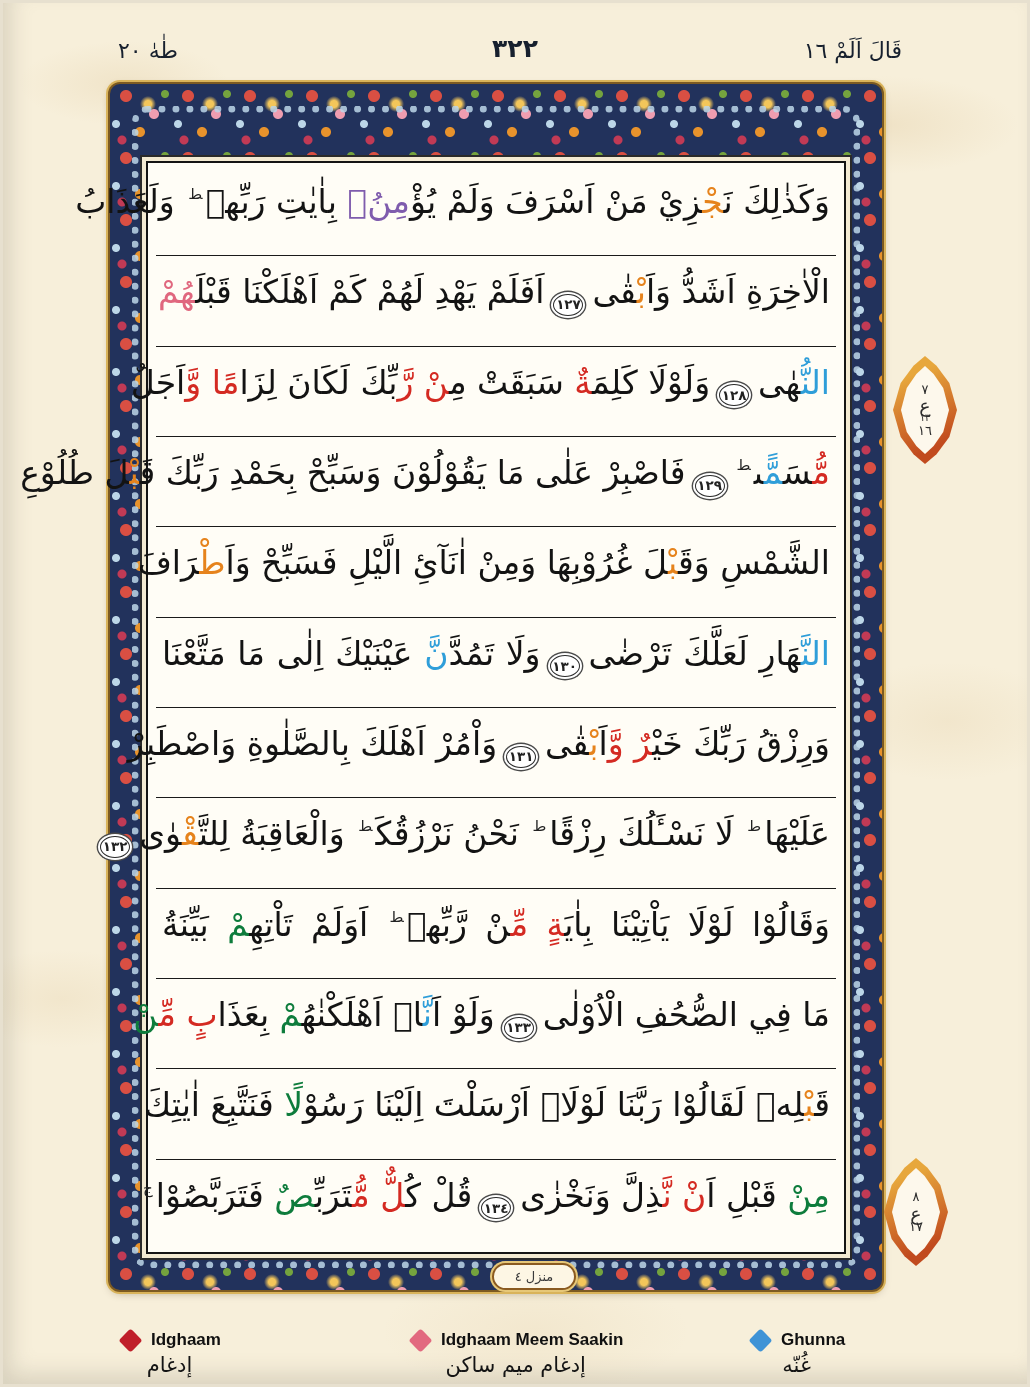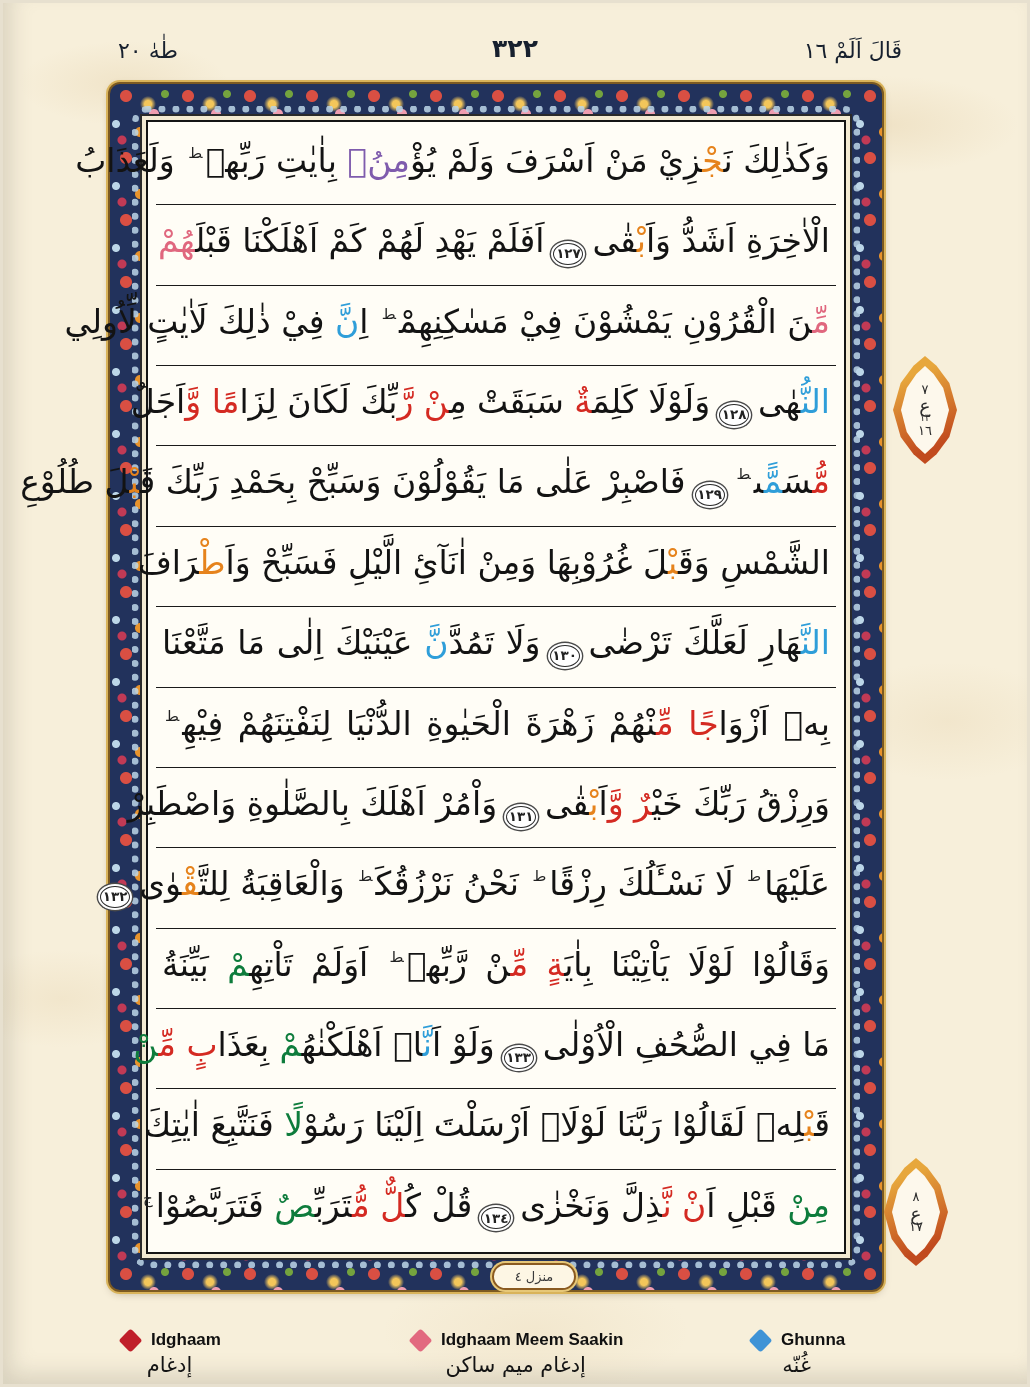--- a/index.html
+++ b/index.html
@@ -37,20 +37,21 @@
       #22325c;
     background-size:62px 62px;
     box-shadow:0 0 0 2px #7c5a22, 0 0 0 4px #d9b35a, 0 3px 8px rgba(60,40,10,.35);
   }
   .frame::before{ 
     content:"";position:absolute;inset:22px;border:7px dotted #bcd6e8;border-radius:16px;opacity:.85;pointer-events:none;
   }
   .inner{
     position:absolute;inset:36px;background:#fffdf6;border:2px solid #141414;
     box-shadow:0 0 0 4px #f3ead2, 0 0 0 6px #2a2a2a;
+    margin-top:41px;
   }
   .lines{position:absolute;inset:3px 8px;display:flex;flex-direction:column;}
   .line{
     flex:1 1 0;border-bottom:1.6px solid #1a1a1a;direction:rtl;unicode-bidi:embed;
     text-align:justify;text-align-last:justify;
     font-size:33px;line-height:72px;color:#131313;padding:0 6px;white-space:nowrap;
   }
   .line:last-child{border-bottom:none;}
   .seg-r{color:#d42a22;} .seg-p{color:#e0677e;} .seg-b{color:#2f9ed9;}
   .seg-g{color:#0e7c3c;} .seg-o{color:#e6831c;} .seg-v{color:#7f5cad;}
@@ -106,26 +107,24 @@
     <div class="h-left">طٰهٰ ٢٠</div>
     <div class="h-center">٣٢٢</div>
     <div class="h-right">قَالَ اَلَمْ ١٦</div>
   </div>
 
   <div class="frame">
     <div class="inner">
       <div class="lines" id="lines">
           <div class="line"><span class="seg-k">وَكَذٰلِكَ نَ</span><span class="seg-o">جْ</span><span class="seg-k">زِيْ مَنْ اَسْرَفَ وَلَمْ يُؤْ</span><span class="seg-v">مِنُۢ</span><span class="seg-k"> بِاٰيٰتِ رَبِّهٖ</span><span class="seg-w">ط</span><span class="seg-k"> وَلَعَذَابُ</span></div>
           <div class="line"><span class="seg-k">الْاٰخِرَةِ اَشَدُّ وَاَ</span><span class="seg-o">بْ</span><span class="seg-k">قٰى</span><span class="medallion">١٢٧</span><span class="seg-k">اَفَلَمْ يَهْدِ لَهُمْ كَمْ اَهْلَكْنَا قَبْلَ</span><span class="seg-p">هُمْ</span></div>
-          <div class="line"><span class="seg-p">مِّ</span><span class="seg-k">نَ الْقُرُوْنِ يَمْشُوْنَ فِيْ مَسٰكِنِهِمْ</span><span class="seg-w">ط</span><span class="seg-k"> اِ</span><span class="seg-b">نَّ</span><span class="seg-k"> فِيْ ذٰلِكَ لَاٰيٰتٍ لِّاُولِي</span></div>
           <div class="line"><span class="seg-b">النُّ</span><span class="seg-k">هٰى</span><span class="medallion">١٢٨</span><span class="seg-k">وَلَوْلَا كَلِمَ</span><span class="seg-r">ةٌ</span><span class="seg-k"> سَبَقَتْ مِ</span><span class="seg-r">نْ رَّ</span><span class="seg-k">بِّكَ لَكَانَ لِزَا</span><span class="seg-r">مًا وَّ</span><span class="seg-k">اَجَلٌ</span></div>
           <div class="line"><span class="seg-r">مُّ</span><span class="seg-k">سَ</span><span class="seg-b">مًّ</span><span class="seg-k">ى</span><span class="seg-w">ط</span><span class="medallion">١٢٩</span><span class="seg-k">فَاصْبِرْ عَلٰى مَا يَقُوْلُوْنَ وَسَبِّحْ بِحَمْدِ رَبِّكَ قَ</span><span class="seg-o">بْ</span><span class="seg-k">لَ طُلُوْعِ</span></div>
           <div class="line"><span class="seg-k">الشَّمْسِ وَقَ</span><span class="seg-o">بْ</span><span class="seg-k">لَ غُرُوْبِهَا وَمِنْ اٰنَآئِ الَّيْلِ فَسَبِّحْ وَاَ</span><span class="seg-o">طْ</span><span class="seg-k">رَافَ</span></div>
           <div class="line"><span class="seg-b">النَّ</span><span class="seg-k">هَارِ لَعَلَّكَ تَرْضٰى</span><span class="medallion">١٣٠</span><span class="seg-k">وَلَا تَمُدَّ</span><span class="seg-b">نَّ</span><span class="seg-k"> عَيْنَيْكَ اِلٰى مَا مَتَّعْنَا</span></div>
-          <div class="line"><span class="seg-k">بِهٖ اَزْوَا</span><span class="seg-r">جًا مِّ</span><span class="seg-k">نْهُمْ زَهْرَةَ الْحَيٰوةِ الدُّنْيَا لِنَفْتِنَهُمْ فِيْهِ</span><span class="seg-w">ط</span></div>
           <div class="line"><span class="seg-k">وَرِزْقُ رَبِّكَ خَيْ</span><span class="seg-r">رٌ وَّ</span><span class="seg-k">اَ</span><span class="seg-o">بْ</span><span class="seg-k">قٰى</span><span class="medallion">١٣١</span><span class="seg-k">وَاْمُرْ اَهْلَكَ بِالصَّلٰوةِ وَاصْطَبِرْ</span></div>
           <div class="line"><span class="seg-k">عَلَيْهَا</span><span class="seg-w">ط</span><span class="seg-k"> لَا نَسْـَٔلُكَ رِزْقًا</span><span class="seg-w">ط</span><span class="seg-k"> نَحْنُ نَرْزُقُكَ</span><span class="seg-w">ط</span><span class="seg-k"> وَالْعَاقِبَةُ لِلتَّ</span><span class="seg-o">قْ</span><span class="seg-k">وٰى</span><span class="medallion">١٣٢</span></div>
           <div class="line"><span class="seg-k">وَقَالُوْا لَوْلَا يَاْتِيْنَا بِاٰيَ</span><span class="seg-r">ةٍ مِّ</span><span class="seg-k">نْ رَّبِّهٖ</span><span class="seg-w">ط</span><span class="seg-k"> اَوَلَمْ تَاْتِهِ</span><span class="seg-g">مْ</span><span class="seg-k"> بَيِّنَةُ</span></div>
           <div class="line"><span class="seg-k">مَا فِي الصُّحُفِ الْاُوْلٰى</span><span class="medallion">١٣٣</span><span class="seg-k">وَلَوْ اَ</span><span class="seg-b">نَّ</span><span class="seg-k">اۤ اَهْلَكْنٰهُ</span><span class="seg-g">مْ</span><span class="seg-k"> بِعَذَا</span><span class="seg-r">بٍ مِّ</span><span class="seg-g">نْ</span></div>
           <div class="line"><span class="seg-k">قَ</span><span class="seg-o">بْ</span><span class="seg-k">لِهٖ لَقَالُوْا رَبَّنَا لَوْلَاۤ اَرْسَلْتَ اِلَيْنَا رَسُوْ</span><span class="seg-g">لًا</span><span class="seg-k"> فَنَتَّبِعَ اٰيٰتِكَ</span></div>
           <div class="line"><span class="seg-g">مِنْ</span><span class="seg-k"> قَبْلِ اَ</span><span class="seg-r">نْ نَّ</span><span class="seg-k">ذِلَّ وَنَخْزٰى</span><span class="medallion">١٣٤</span><span class="seg-k">قُلْ كُ</span><span class="seg-r">لٌّ مُّ</span><span class="seg-k">تَرَبِّ</span><span class="seg-g">صٌ</span><span class="seg-k"> فَتَرَبَّصُوْا</span><span class="seg-w">ج</span></div>
         </div>
     </div>
   </div>
 

